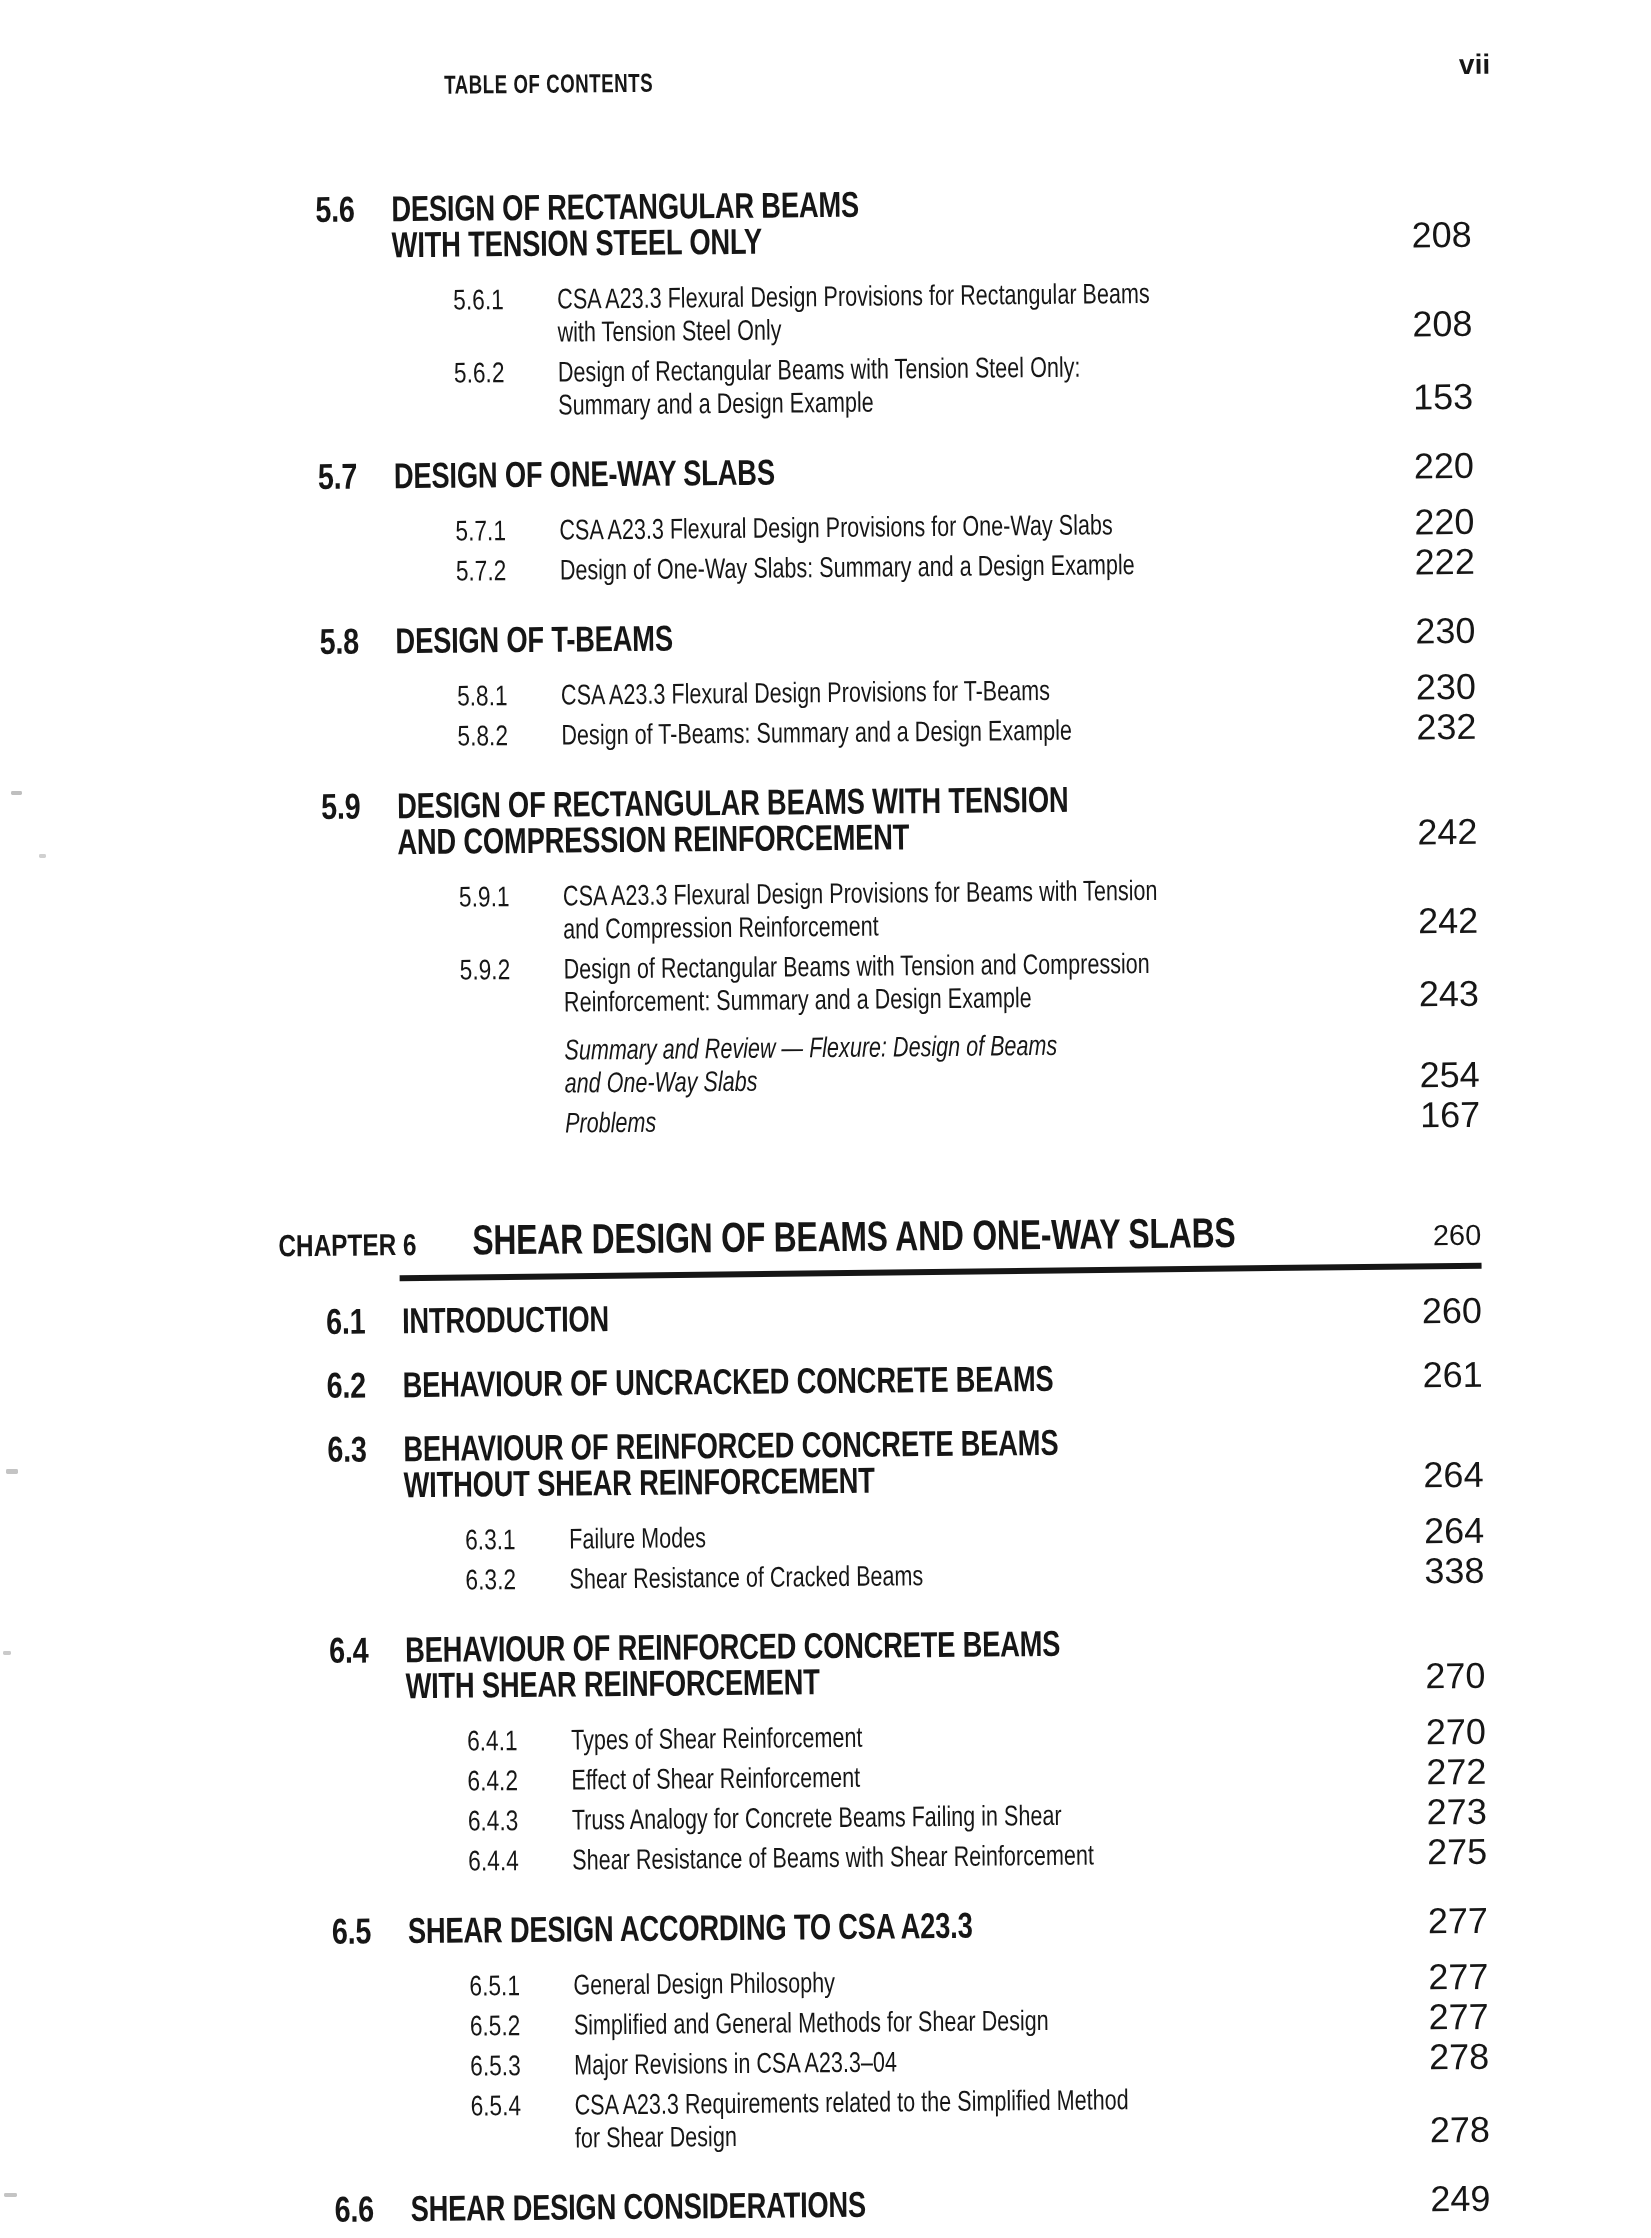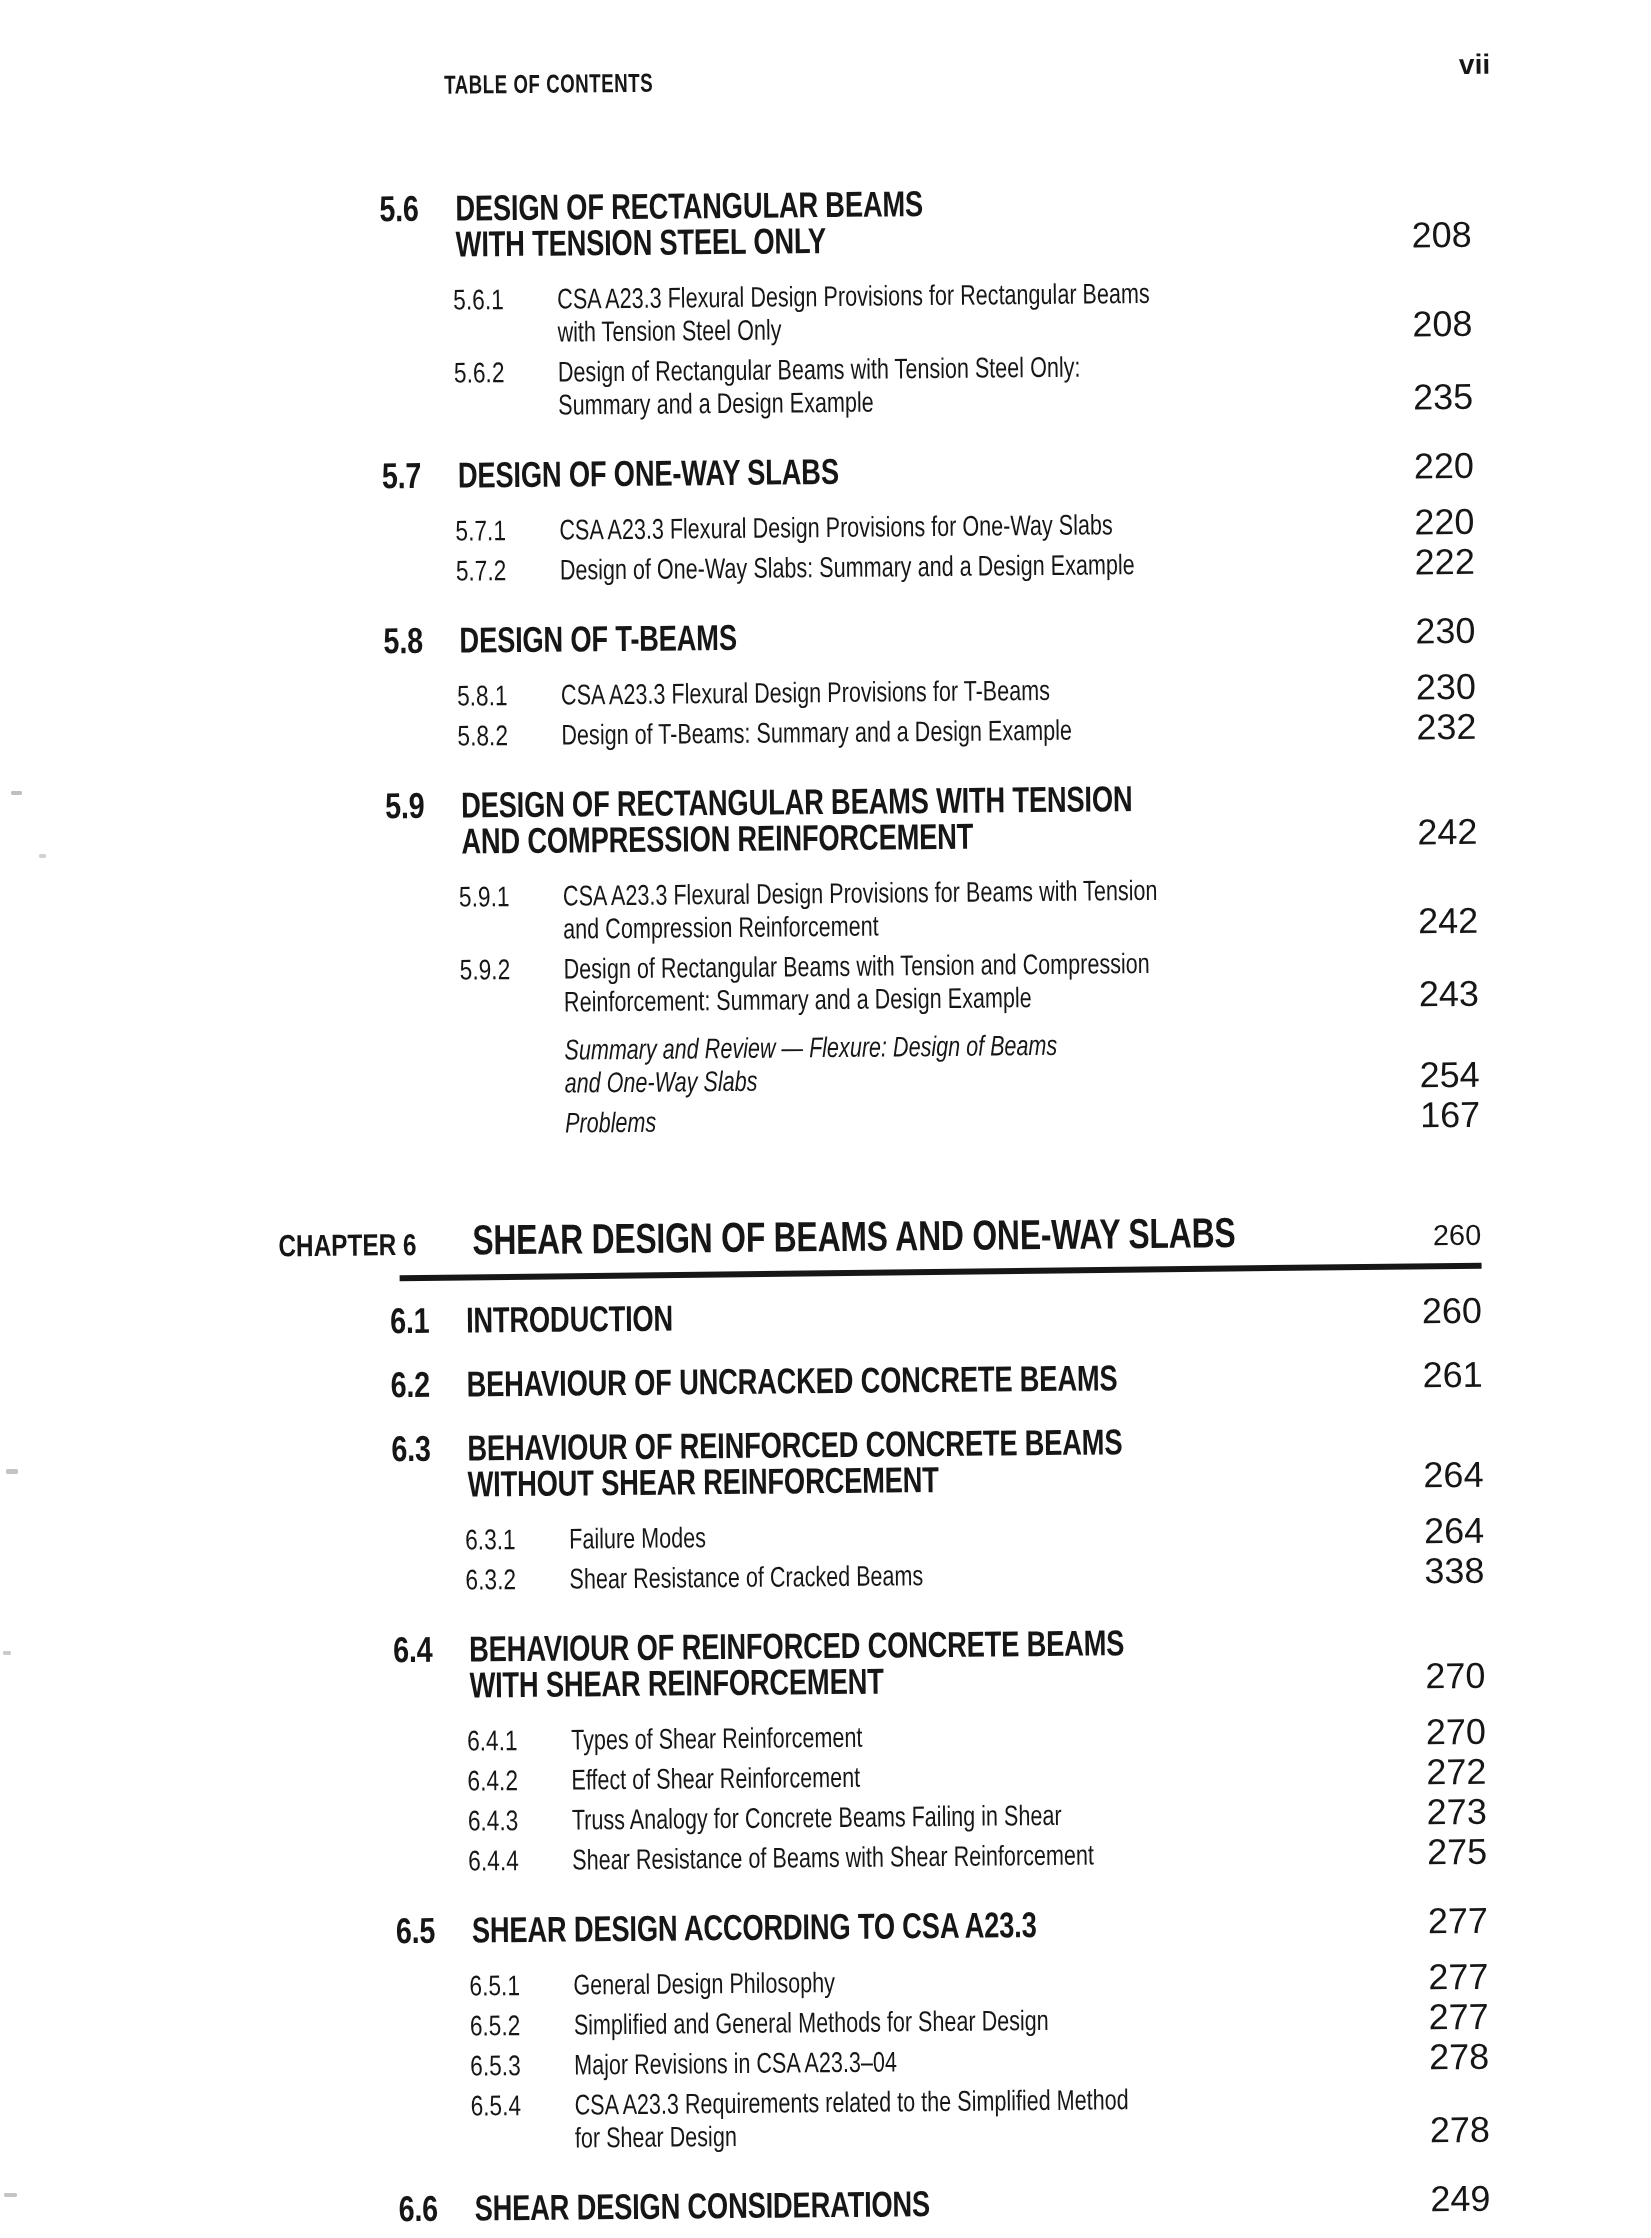--- a/index.html
+++ b/index.html
@@ -38,21 +38,21 @@
   .text { display: block; flex: 1 1 auto; min-width: 0; }
   .line { display: block; white-space: nowrap; transform: scaleX(0.76); transform-origin: 0 50%; }
   .num .nline { display: block; white-space: nowrap; transform: scaleX(0.80); transform-origin: 0 50%; }
   .page-num {
     flex: 0 0 76px; width: 76px; text-align: right;
     align-self: flex-end; font-size: 36px;
   }
 
   
   .row-section { font-weight: bold; font-size: 36px; line-height: 36px; letter-spacing: -0.3px; }
-  .row-section .num { margin-left: 111px; width: 76px; }
+  .row-section .num { margin-left: 47px; width: 76px; }
   .row-section .page-num { font-weight: normal; letter-spacing: 0; line-height: 36px; }
 
   
   .row-subsection { font-size: 28.4px; line-height: 33px; }
   .row-subsection .num { margin-left: 184px; width: 104px; }
   .row-subsection .page-num { line-height: 33px; }
 
   
   .row-italic { font-size: 28.4px; line-height: 33px; font-style: italic; }
   .row-italic .text { margin-left: 288px; }
@@ -112,21 +112,21 @@
 
   </div>
         <div class="row row-subsection" style="margin-top: 7px;">
     <span class="num">
             <span class="nline">5.6.2</span>
           </span>
     <span class="text">
             <div class="line">Design of Rectangular Beams with Tension Steel Only:</div>
             <div class="line">Summary and a Design Example</div>
           </span>
-    <span class="page-num">235</span>
+    <span class="page-num">153</span>
 
   </div>
         <div class="row row-section" style="margin-top: 35px;">
     <span class="num">
             <span class="nline">5.7</span>
           </span>
     <span class="text">
             <div class="line">DESIGN OF ONE-WAY SLABS</div>
           </span>
     <span class="page-num">220</span>

